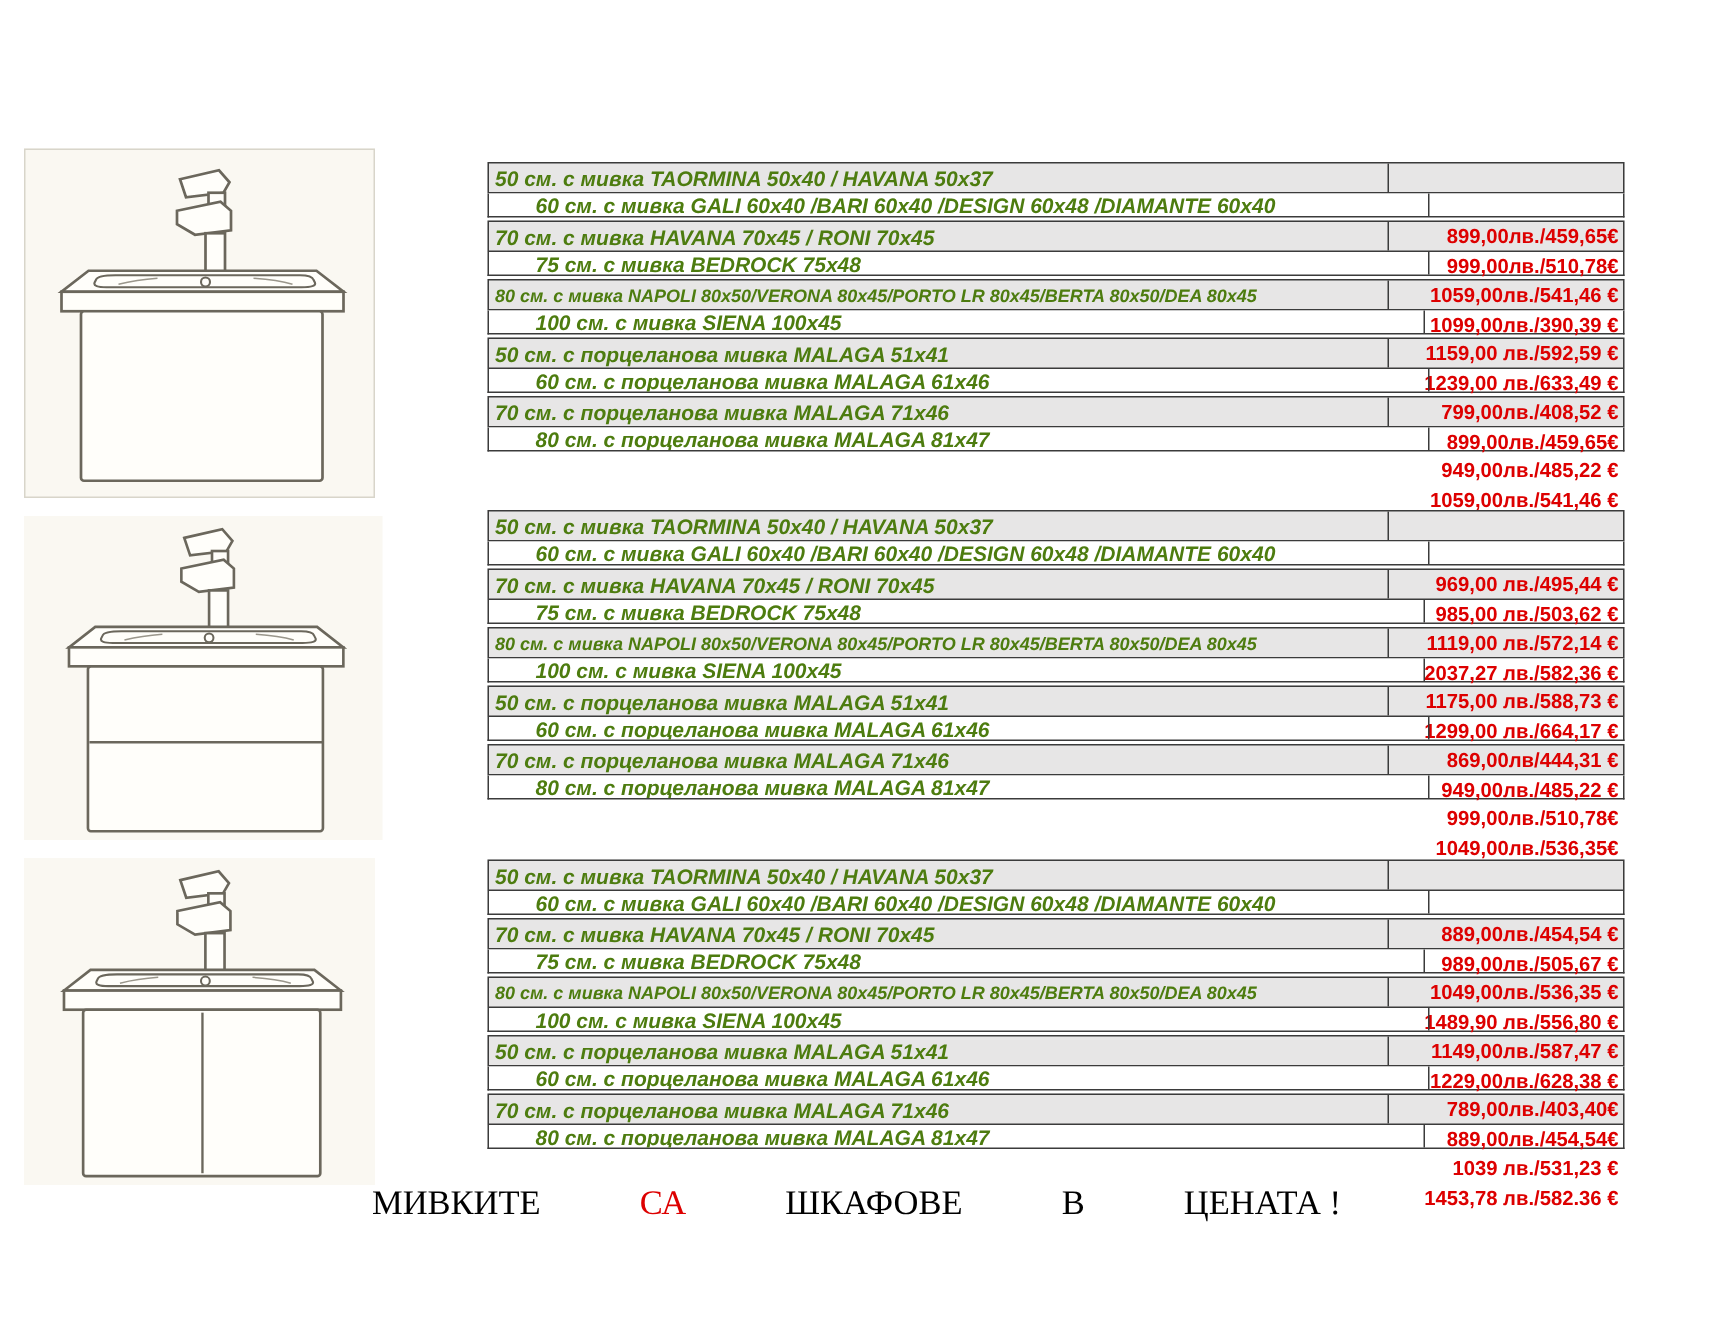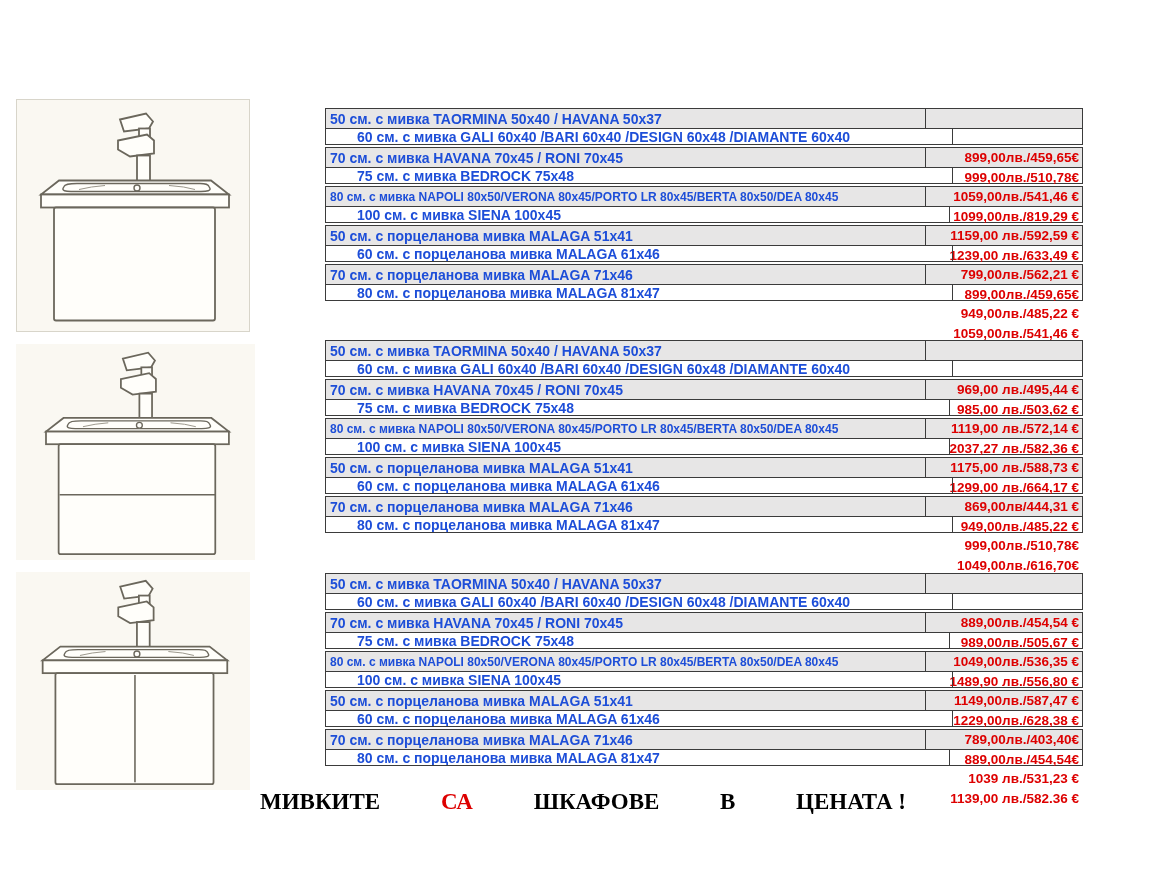--- a/index.html
+++ b/index.html
@@ -21,31 +21,31 @@
   .t1{top:108px;} .t2{top:340px;} .t3{top:573px;}
 
   .row{display:flex;height:21px;border:1px solid var(--border-col,#3b3b3b);
        box-sizing:border-box;background:#ffffff;}
   .row.shade{background:var(--row-shade,#e7e6e6);}
   .row.joined{border-top:none;height:16px;padding-left:27px;}
   .row.gap{margin-top:2px;}
 
   .desc{width:600px;box-sizing:border-box;padding:0 2px 0 4px;
         border-right:1px solid var(--border-col,#3b3b3b);
-        font-weight:bold;font-size:14px;color:#1d4ed8;
-        white-space:nowrap;overflow:hidden;display:flex;align-items:center;}
+        font-weight:bold;font-size:14px;color:#4d7c0f;
+        white-space:nowrap;overflow:hidden;display:flex;align-items:center;font-style:italic;}
   .desc.small{font-size:12px;}
 
   .price{flex:1;display:flex;align-items:center;justify-content:flex-end;
          padding-right:3px;font-weight:bold;font-size:13.5px;
          color:var(--price-red,#dd0000);white-space:nowrap;margin-top:48px;}
 
-  .footer{position:absolute;left:260px;top:789px;width:646px;
+  .footer{position:absolute;left:248px;top:789px;width:646px;
           display:flex;justify-content:space-between;align-items:baseline;
-          font-family:"Liberation Serif",serif;font-weight:bold;
+          font-family:"Liberation Serif",serif;font-weight:normal;
           font-size:23px;color:#000;}
   .footer .accent{color:var(--accent,#dd0000);}
 </style>
 </head>
 <body>
 
 <div class="page">
 
 
   <div class="figure f1 bordered">
@@ -105,33 +105,33 @@
       <div class="row joined">
         <div class="desc">60 см. с мивка GALI 60x40 /BARI 60x40 /DESIGN 60x48 /DIAMANTE 60x40</div>
         <div class="price">999,00лв./510,78€</div>
       </div>
       <div class="row shade gap">
         <div class="desc">70 см. с мивка HAVANA 70x45 / RONI 70x45</div>
         <div class="price">1059,00лв./541,46 €</div>
       </div>
       <div class="row joined">
         <div class="desc">75 см. с мивка BEDROCK 75x48</div>
-        <div class="price">1099,00лв./819,29 €</div>
+        <div class="price">1099,00лв./390,39 €</div>
       </div>
       <div class="row shade gap">
         <div class="desc small">80 см. с мивка NAPOLI 80x50/VERONA 80x45/PORTO LR 80x45/BERTA 80x50/DEA 80x45</div>
         <div class="price">1159,00 лв./592,59 €</div>
       </div>
       <div class="row joined">
         <div class="desc">100 см. с мивка SIENA 100x45</div>
         <div class="price">1239,00 лв./633,49 €</div>
       </div>
       <div class="row shade gap">
         <div class="desc">50 см. с порцеланова мивка MALAGA 51x41</div>
-        <div class="price">799,00лв./562,21 €</div>
+        <div class="price">799,00лв./408,52 €</div>
       </div>
       <div class="row joined">
         <div class="desc">60 см. с порцеланова мивка MALAGA 61x46</div>
         <div class="price">899,00лв./459,65€</div>
       </div>
       <div class="row shade gap">
         <div class="desc">70 см. с порцеланова мивка MALAGA 71x46</div>
         <div class="price">949,00лв./485,22 €</div>
       </div>
       <div class="row joined">
@@ -171,21 +171,21 @@
       <div class="row joined">
         <div class="desc">60 см. с порцеланова мивка MALAGA 61x46</div>
         <div class="price">949,00лв./485,22 €</div>
       </div>
       <div class="row shade gap">
         <div class="desc">70 см. с порцеланова мивка MALAGA 71x46</div>
         <div class="price">999,00лв./510,78€</div>
       </div>
       <div class="row joined">
         <div class="desc">80 см. с порцеланова мивка MALAGA 81x47</div>
-        <div class="price">1049,00лв./616,70€</div>
+        <div class="price">1049,00лв./536,35€</div>
       </div>
     </div>
   <div class="price-table t3">
       <div class="row shade">
         <div class="desc">50 см. с мивка TAORMINA 50x40 / HAVANA 50x37</div>
         <div class="price">889,00лв./454,54 €</div>
       </div>
       <div class="row joined">
         <div class="desc">60 см. с мивка GALI 60x40 /BARI 60x40 /DESIGN 60x48 /DIAMANTE 60x40</div>
         <div class="price">989,00лв./505,67 €</div>
@@ -213,21 +213,21 @@
       <div class="row joined">
         <div class="desc">60 см. с порцеланова мивка MALAGA 61x46</div>
         <div class="price">889,00лв./454,54€</div>
       </div>
       <div class="row shade gap">
         <div class="desc">70 см. с порцеланова мивка MALAGA 71x46</div>
         <div class="price">1039 лв./531,23 €</div>
       </div>
       <div class="row joined">
         <div class="desc">80 см. с порцеланова мивка MALAGA 81x47</div>
-        <div class="price">1139,00 лв./582.36 €</div>
+        <div class="price">1453,78 лв./582.36 €</div>
       </div>
     </div>
 
   <div class="footer">
       <span>МИВКИТЕ</span>
       <span class="accent">СА</span>
       <span>ШКАФОВЕ</span>
       <span>В</span>
       <span>ЦЕНАТА !</span>
     </div>

